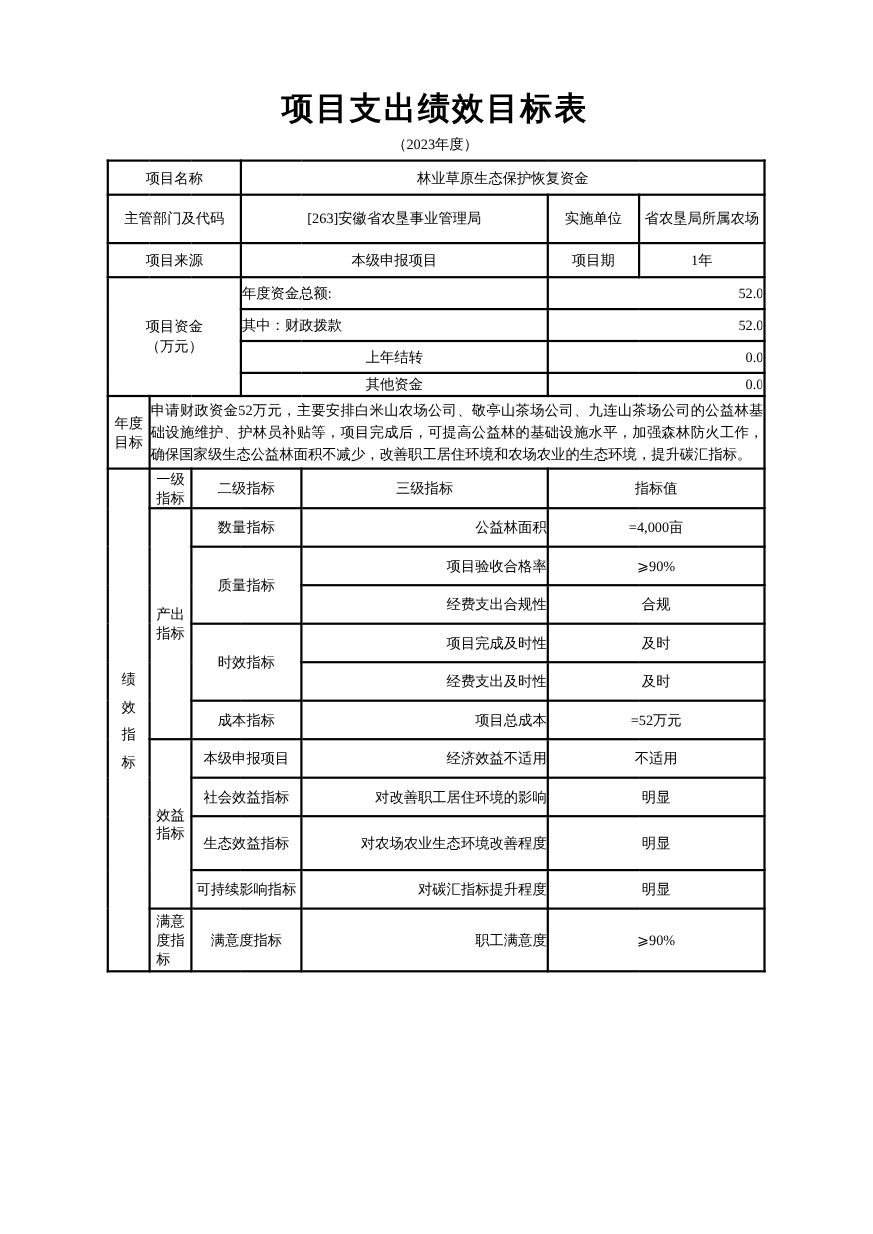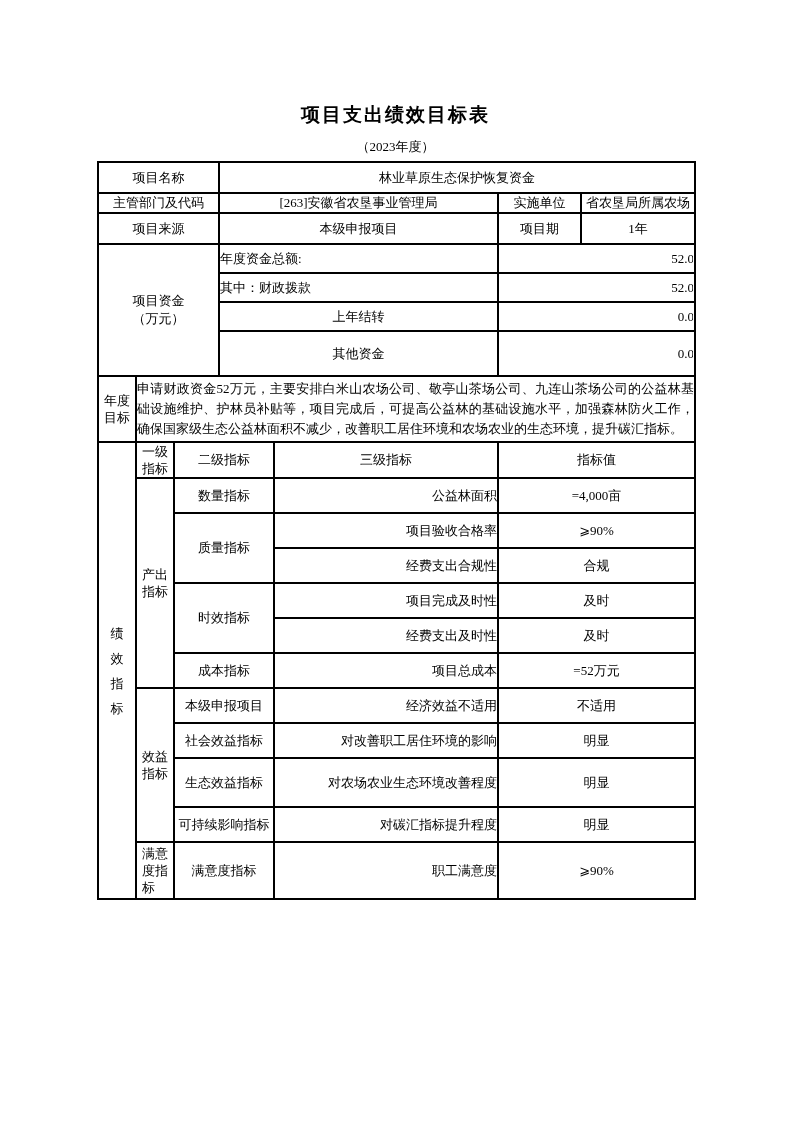--- a/index.html
+++ b/index.html
@@ -7,22 +7,22 @@
     position:relative;
     width:794px;height:1122px;
     background:#ffffff;
     margin:0 auto;
     font-family:"Liberation Serif","DejaVu Serif",serif;
     color:#000;
     overflow:hidden;
   }
   .content{position:absolute;left:97px;top:86px;width:597px;}
   .doc-title{
-    text-align:center;font-size:19px;font-weight:bold;
-    letter-spacing:2px;margin:16px 0 10px 0;line-height:26px;
+    text-align:center;font-size:29px;font-weight:bold;
+    letter-spacing:2px;margin:0 0 10px 0;line-height:26px;
   }
   .doc-subtitle{
     text-align:center;font-size:13px;margin:0 0 5px 0;line-height:18px;
   }
   table.main{
     border-collapse:collapse;width:597px;table-layout:fixed;
   }
   table.main td{
     border:2px solid #000;
     vertical-align:middle;
@@ -62,21 +62,21 @@
           <col style="width:83px">
           <col style="width:114px">
       </colgroup>
 
       <tbody>
           <tr style="height:31px">
         <td colspan="3" class="c">项目名称</td>
         <td colspan="4" class="c">林业草原生态保护恢复资金</td>
       </tr>
 
-      <tr style="height:20px">
+      <tr style="height:44px">
         <td colspan="3" class="c">主管部门及代码</td>
         <td colspan="2" class="c">[263]安徽省农垦事业管理局</td>
         <td class="c">实施单位</td>
         <td class="c">省农垦局所属农场</td>
       </tr>
 
       <tr style="height:31px">
         <td colspan="3" class="c">项目来源</td>
         <td colspan="2" class="c">本级申报项目</td>
         <td class="c">项目期</td>
@@ -92,21 +92,21 @@
         <td colspan="2" class="r">52.0</td>
       </tr>
       <tr style="height:29px">
         <td colspan="2" class="l">其中：财政拨款</td>
         <td colspan="2" class="r">52.0</td>
       </tr>
       <tr style="height:29px">
         <td colspan="2" class="l indent">上年结转</td>
         <td colspan="2" class="r">0.0</td>
       </tr>
-      <tr style="height:45px">
+      <tr style="height:21px">
         <td colspan="2" class="l indent">其他资金</td>
         <td colspan="2" class="r">0.0</td>
       </tr>
 
       <tr style="height:66px">
         <td class="c">
           <div class="wrap2">年度目标</div>
         </td>
         <td colspan="6" class="goal-text">申请财政资金52万元，主要安排白米山农场公司、敬亭山茶场公司、九连山茶场公司的公益林基础设施维护、护林员补贴等，项目完成后，可提高公益林的基础设施水平，加强森林防火工作，确保国家级生态公益林面积不减少，改善职工居住环境和农场农业的生态环境，提升碳汇指标。</td>
       </tr>

